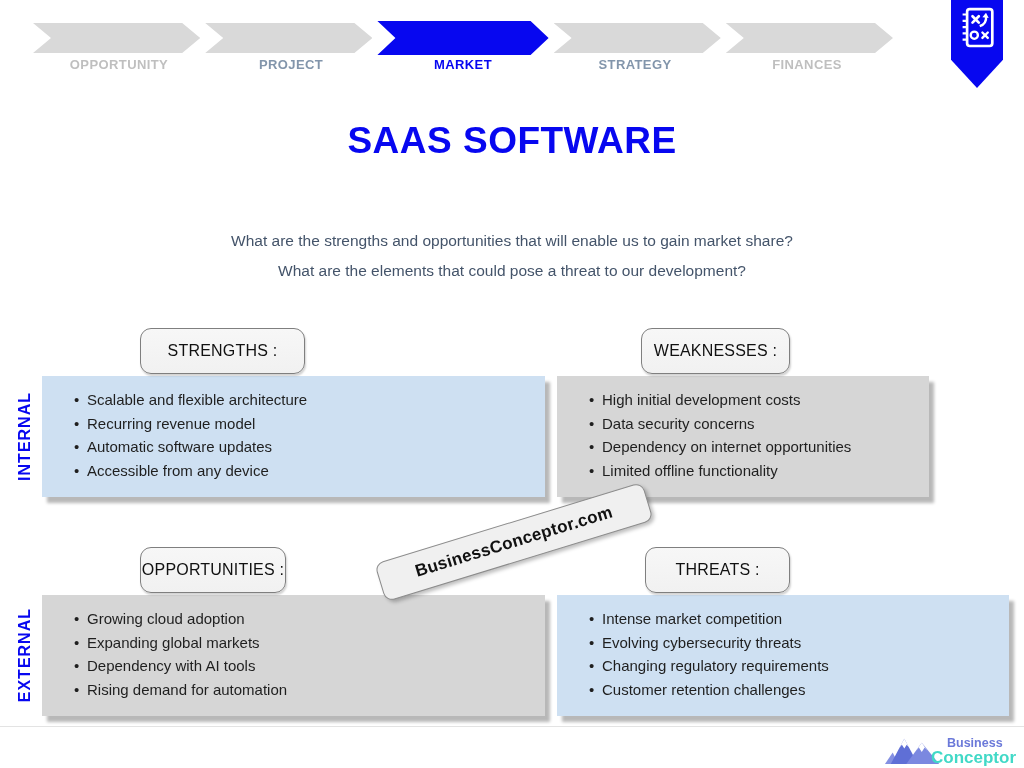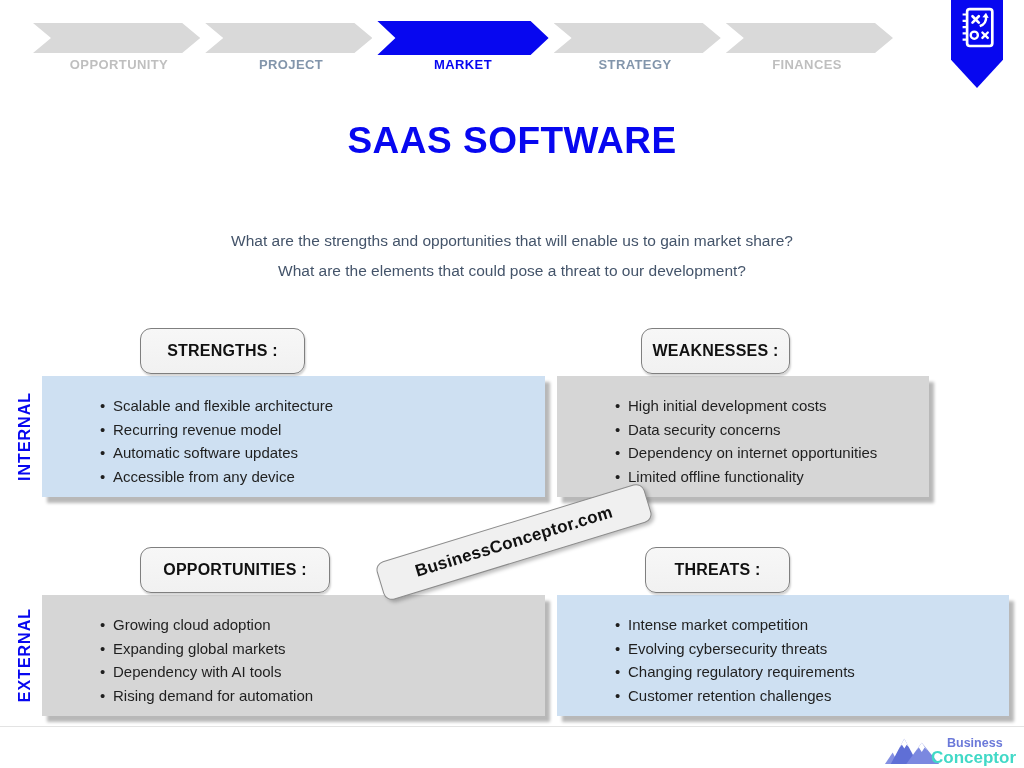--- a/index.html
+++ b/index.html
@@ -43,36 +43,36 @@
     font-size:37px;font-weight:bold;line-height:50px;letter-spacing:.5px}
   .subtitle{left:0;width:1024px;text-align:center;color:var(--slate);
     font-size:15.5px}
   .subtitle.s1{top:232px}
   .subtitle.s2{top:262px}
 
   
   .qheader{height:46px;border:1.4px solid var(--header-border);border-radius:11px;
     background:linear-gradient(#f7f7f7,var(--header-fill));
     display:flex;align-items:center;justify-content:center;
-    font-size:16px;font-weight:bold;color:#111;letter-spacing:.2px;
+    font-size:16px;font-weight:normal;color:#111;letter-spacing:.2px;
     box-shadow:1px 2px 2px rgba(0,0,0,.18);z-index:2}
   .qh-strengths{left:140px;top:328px;width:165px}
   .qh-weaknesses{left:641px;top:328px;width:149px}
-  .qh-opportunities{left:140px;top:547px;width:190px}
+  .qh-opportunities{left:140px;top:547px;width:146px}
   .qh-threats{left:645px;top:547px;width:145px}
 
   
   .panel{width:503px;height:121px;box-shadow:5px 6px 3px rgba(0,0,0,.28);z-index:1}
   .panel.blue{background:var(--panel-blue)}
   .panel.gray{background:var(--panel-gray)}
   .p-strengths{left:42px;top:376px}
   .p-weaknesses{left:557px;top:376px;width:372px}
   .p-opportunities{left:42px;top:595px}
   .p-threats{left:557px;top:595px;width:452px}
-  .panel ul{margin:18px 0 0 0;padding:0 0 0 58px;list-style:none}
+  .panel ul{margin:12px 0 0 0;padding:0 0 0 32px;list-style:none}
   .panel li{position:relative;padding-left:13px;font-size:15px;line-height:23.5px;color:var(--bullet-text)}
   .panel li::before{content:"\2022";position:absolute;left:0;top:0;color:var(--bullet-text)}
 
   
   .axis{width:34px;height:121px;display:flex;align-items:center;justify-content:center}
   .axis span{writing-mode:vertical-rl;transform:rotate(180deg);
     font-size:16px;font-weight:bold;color:var(--accent);letter-spacing:1px;white-space:nowrap}
   .ax-internal{left:8px;top:376px}
   .ax-external{left:8px;top:595px}
 

